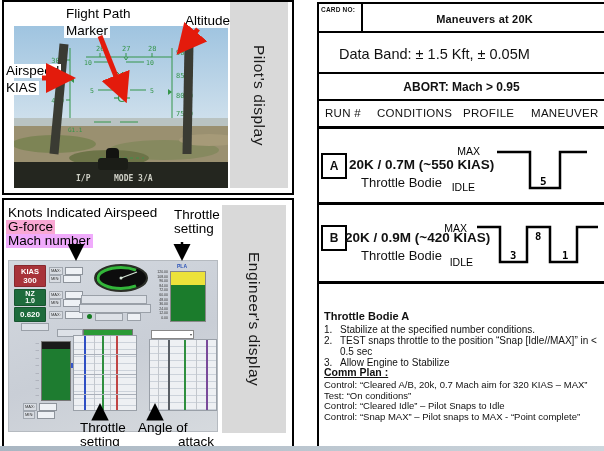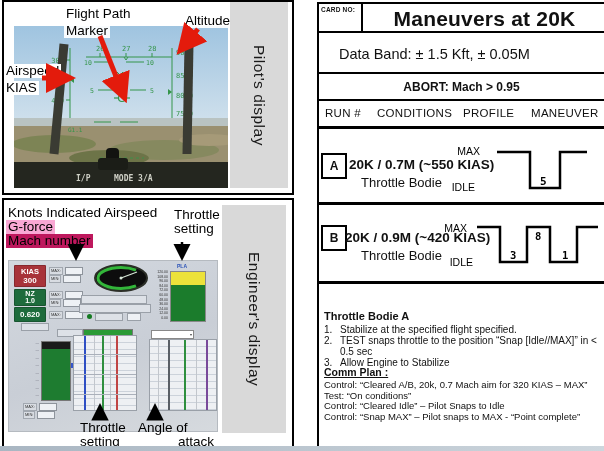--- a/index.html
+++ b/index.html
@@ -28,21 +28,21 @@
          background-image:repeating-linear-gradient(180deg,transparent 0px,transparent 6px,#ccd2da 6px,#ccd2da 7px);}
   .vline{position:absolute;top:0;bottom:0;}
   .hdark{position:absolute;left:0;right:0;height:1px;background:#aab0ba;}
   .ticks-col{position:absolute;display:flex;flex-direction:column;justify-content:space-between;
              align-items:flex-end;font-size:3.5px;color:#333;line-height:4px;}
   
   #card{left:317px;top:2px;width:285px;height:447px;border:2px solid #000;background:#fff;}
   .hline{position:absolute;left:0;right:0;background:#000;height:2px;}
   .cardno{position:absolute;left:2px;top:2px;font-size:6.5px;font-weight:bold;letter-spacing:.2px;}
   .card-title{position:absolute;left:42px;top:2px;right:4px;height:25px;display:flex;align-items:center;justify-content:center;
-              font-size:21px;font-weight:bold;letter-spacing:.2px;padding-left:8px;}
+              font-size:11px;font-weight:bold;letter-spacing:.2px;padding-left:8px;}
   .databand{position:absolute;left:20px;top:42px;font-size:14.5px;}
   .abort{position:absolute;left:0;right:0;top:76px;text-align:center;font-size:12px;font-weight:bold;}
   .colhdr{position:absolute;top:103px;font-size:11.5px;letter-spacing:.3px;}
   .runbox{position:absolute;width:22px;height:22px;border:2px solid #000;display:flex;align-items:center;justify-content:center;
           font-size:12px;font-weight:bold;}
   .cond1{position:absolute;font-size:13.5px;font-weight:bold;white-space:nowrap;}
   .cond2{position:absolute;font-size:13px;white-space:nowrap;text-align:center;}
   .maxidle{position:absolute;width:36px;text-align:right;font-size:10.5px;color:#000;}
   .proc-h{position:absolute;left:5px;font-size:11px;font-weight:bold;}
   .step{display:flex;font-size:10px;line-height:11px;}
@@ -166,21 +166,21 @@
 
     <div class="side-strip" style="left:226px;top:0;width:58px;height:186px;">
       <span class="vtext">Pilot's display</span>
     </div>
   </div>
 
   <div class="panel" id="eng-panel">
 
     <div class="ann" style="left:2px;top:6px;background:#fff;">Knots Indicated Airspeed</div>
     <div class="ann" style="left:2px;top:20px;background:#f9a8d4;">G-force</div>
-    <div class="ann" style="left:2px;top:34px;background:#be185d;">Mach number</div>
+    <div class="ann" style="left:2px;top:34px;background:#f0abfc;">Mach number</div>
     <div class="ann" style="left:168px;top:8px;">Throttle</div>
     <div class="ann" style="left:168px;top:22px;">setting</div>
 
     <div class="eng-photo">
 
       <div class="ind-box" style="left:5px;top:4px;width:30px;height:20px;background:#a8333a;">
         <div style="font-size:7.5px;line-height:8px;">KIAS</div>
         <div style="font-size:8px;line-height:9px;">300</div>
       </div>
       <div class="mini-row" style="left:40px;top:6px;">
@@ -356,21 +356,21 @@
       <text x="36" y="41" font-size="10.5" font-weight="bold" font-family="Liberation Sans">3</text>
       <text x="61" y="22" font-size="10.5" font-weight="bold" font-family="Liberation Sans">8</text>
       <text x="88" y="41" font-size="10.5" font-weight="bold" font-family="Liberation Sans">1</text>
     </svg>
     <div class="hline" style="top:277px;height:3px;"></div>
 
     <div class="proc-h" style="top:306px;">Throttle Bodie A</div>
     <div class="abs" style="left:5px;top:320px;right:3px;">
       <div class="step">
           <span class="n">1.</span>
-          <span>Stabilize at the specified flight specified.</span>
+          <span>Stabilize at the specified number conditions.</span>
         </div>
       <div class="step">
           <span class="n">2.</span>
           <span>TEST snaps throttle to the position “Snap [Idle//MAX]”  in &lt; 0.5 sec</span>
         </div>
       <div class="step">
           <span class="n">3.</span>
           <span>Allow Engine to Stabilize</span>
         </div>
     </div>

